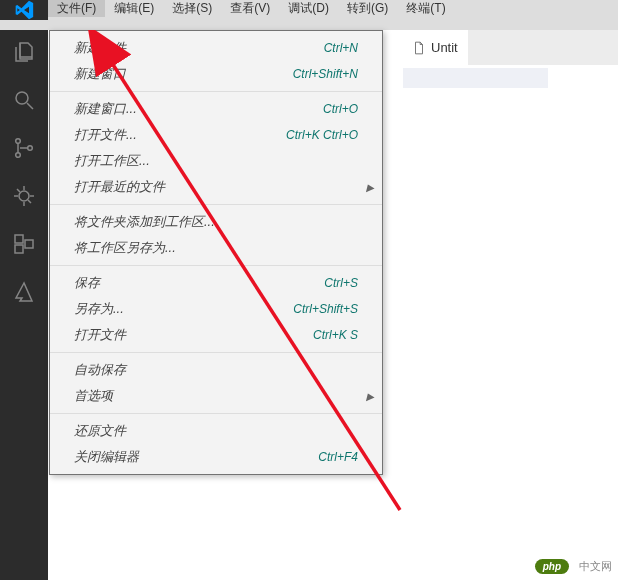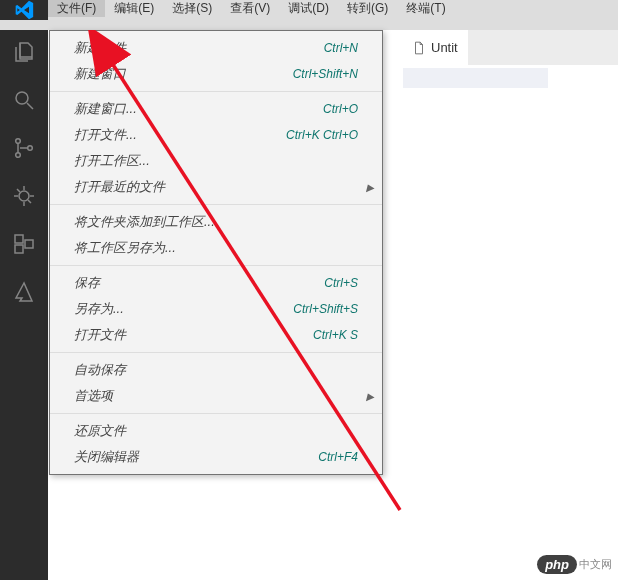--- a/index.html
+++ b/index.html
@@ -147,34 +147,34 @@
       text-align: right;
     }
     .watermark {
       position: absolute;
       right: 6px;
       bottom: 6px;
       display: flex;
       align-items: center;
     }
     .watermark-pill {
-      background: #404040;
+      background: #4d7c0f;
       color: #fff;
-      font-size: 13px;
+      font-size: 10px;
       font-style: italic;
       font-weight: bold;
       border-radius: 10px;
       padding: 2px 8px;
       display: inline-flex;
       align-items: center;
     }
     .watermark-text {
       color: #888;
       font-size: 11px;
-      margin-left: 2px;
+      margin-left: 10px;
     }
     .arrow-svg {
       position: absolute;
       left: 0;
       top: 0;
       pointer-events: none;
       z-index: 20;
     }
   </style>
 </head>

